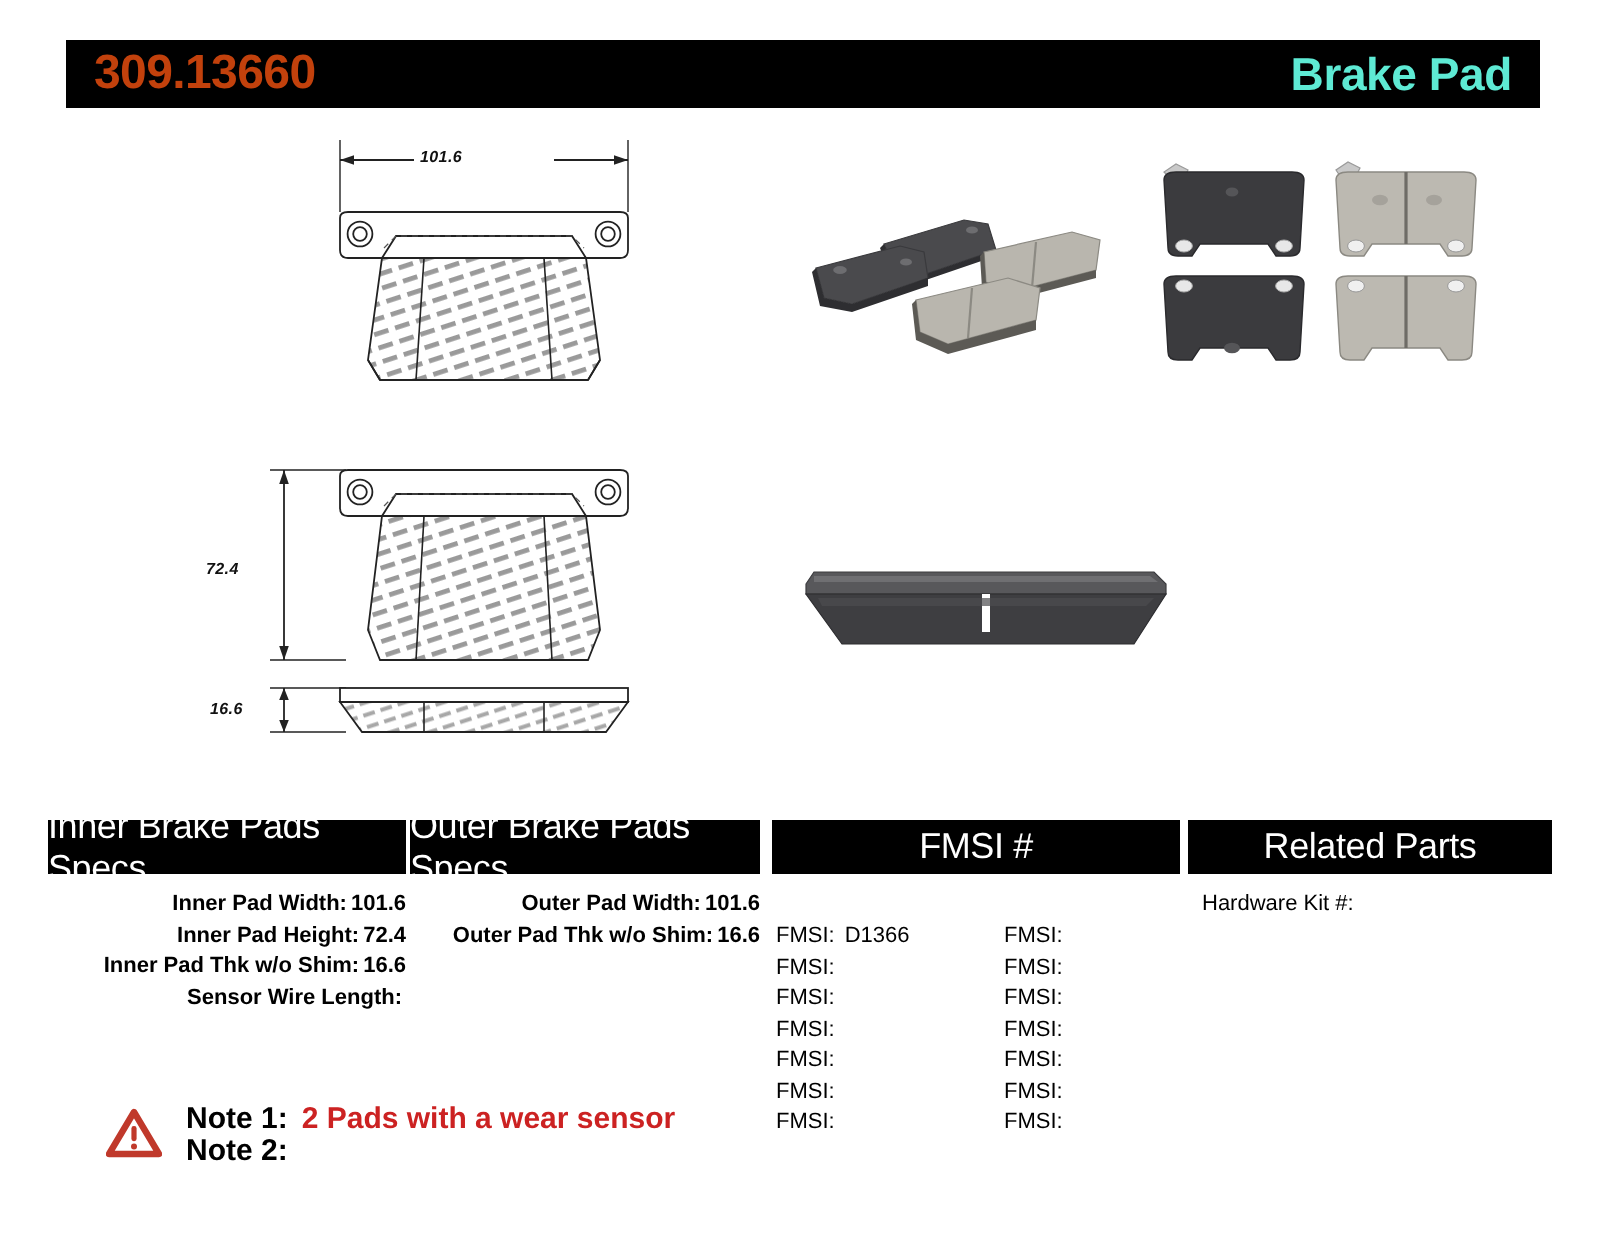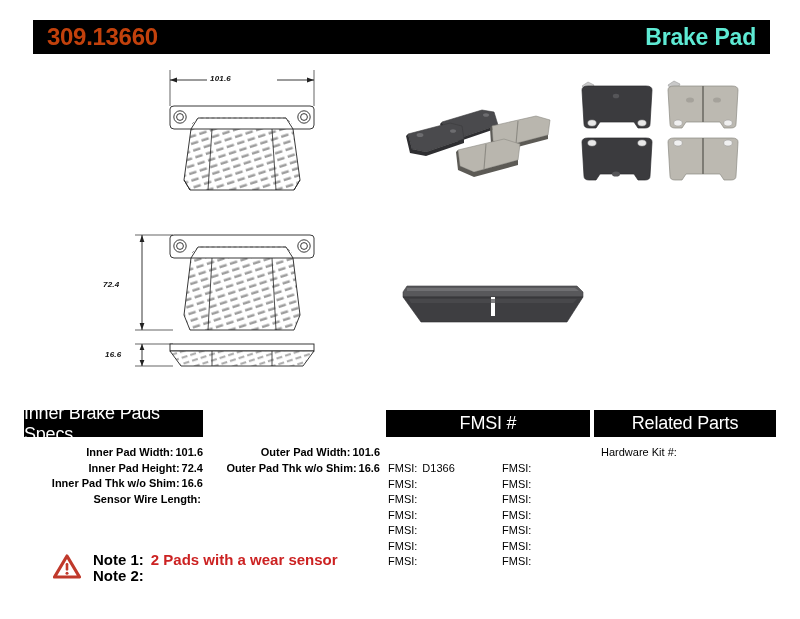--- a/index.html
+++ b/index.html
@@ -299,20 +299,21 @@
 
       <path d="M12,16 L180,16 L184,19 L12,19 Z" fill="#77777a" opacity="0.75"></path>
       <path d="M14,27 L182,27 L178,31 L16,31 Z" fill="#4d4d50" opacity="0.7"></path>
     </svg>
   </div>
 
   <div class="table">
 
     <div class="thead">
       <div class="th" id="th-inner">Inner Brake Pads Specs</div>
+      <div class="th" id="th-outer">Outer Brake Pads Specs</div>
       <div class="th" id="th-fmsi">FMSI #</div>
       <div class="th" id="th-related">Related Parts</div>
     </div>
 
     <div class="tbody">
 
       <div class="spec-list" id="spec-inner">
         <div class="spec-row">
           <span>Inner Pad Width:</span><span class="v">101.6</span>
         </div>

